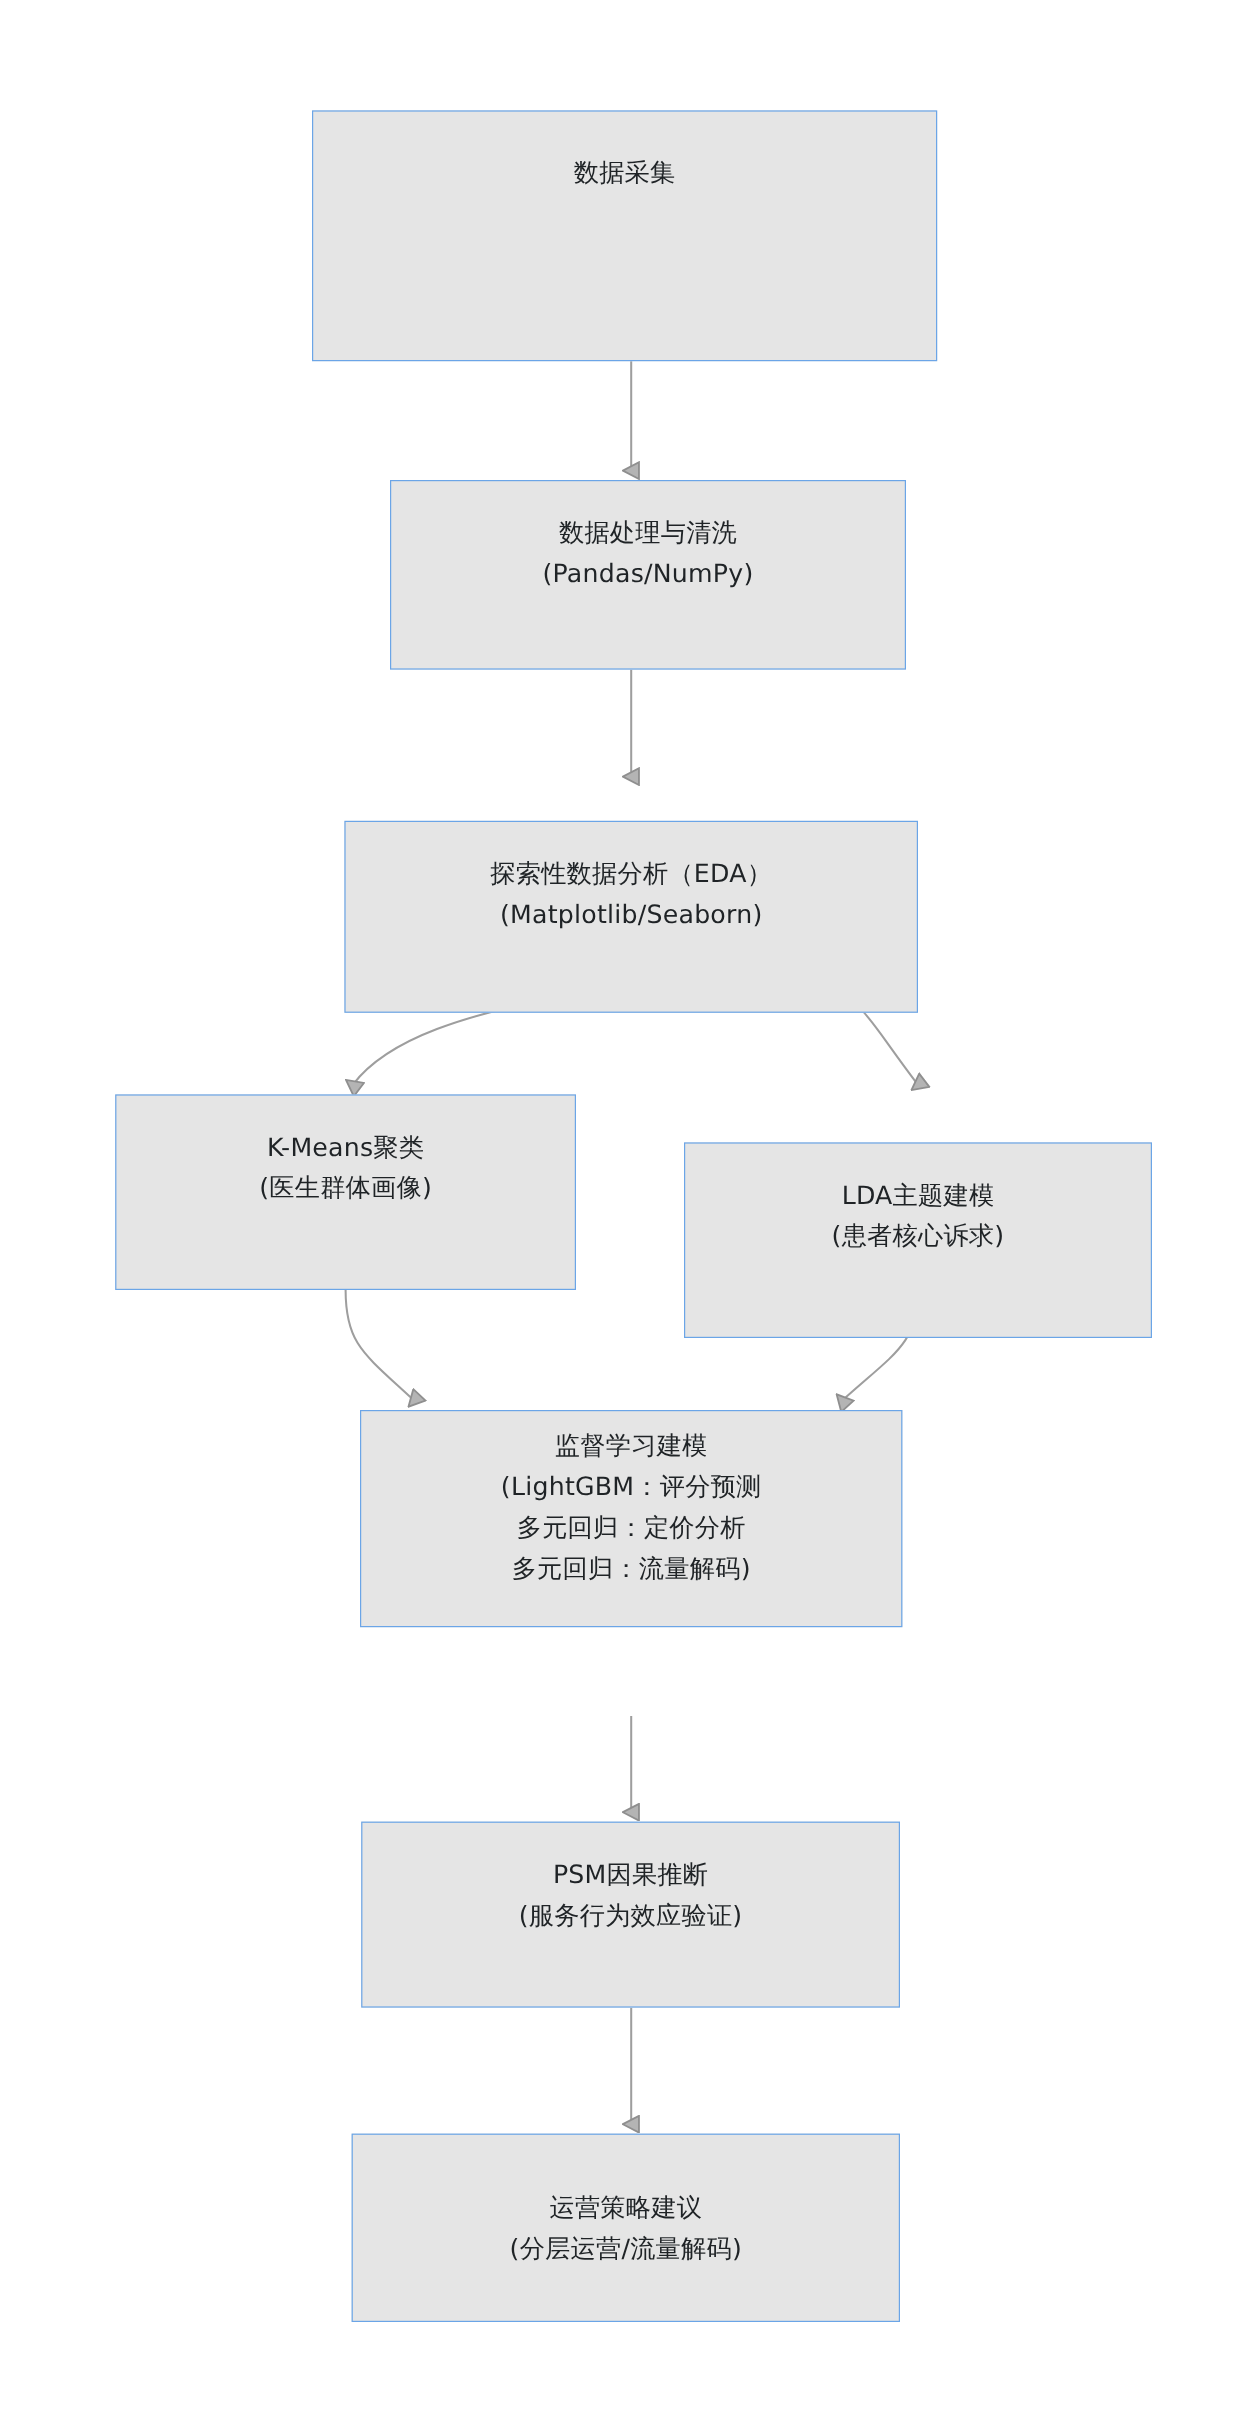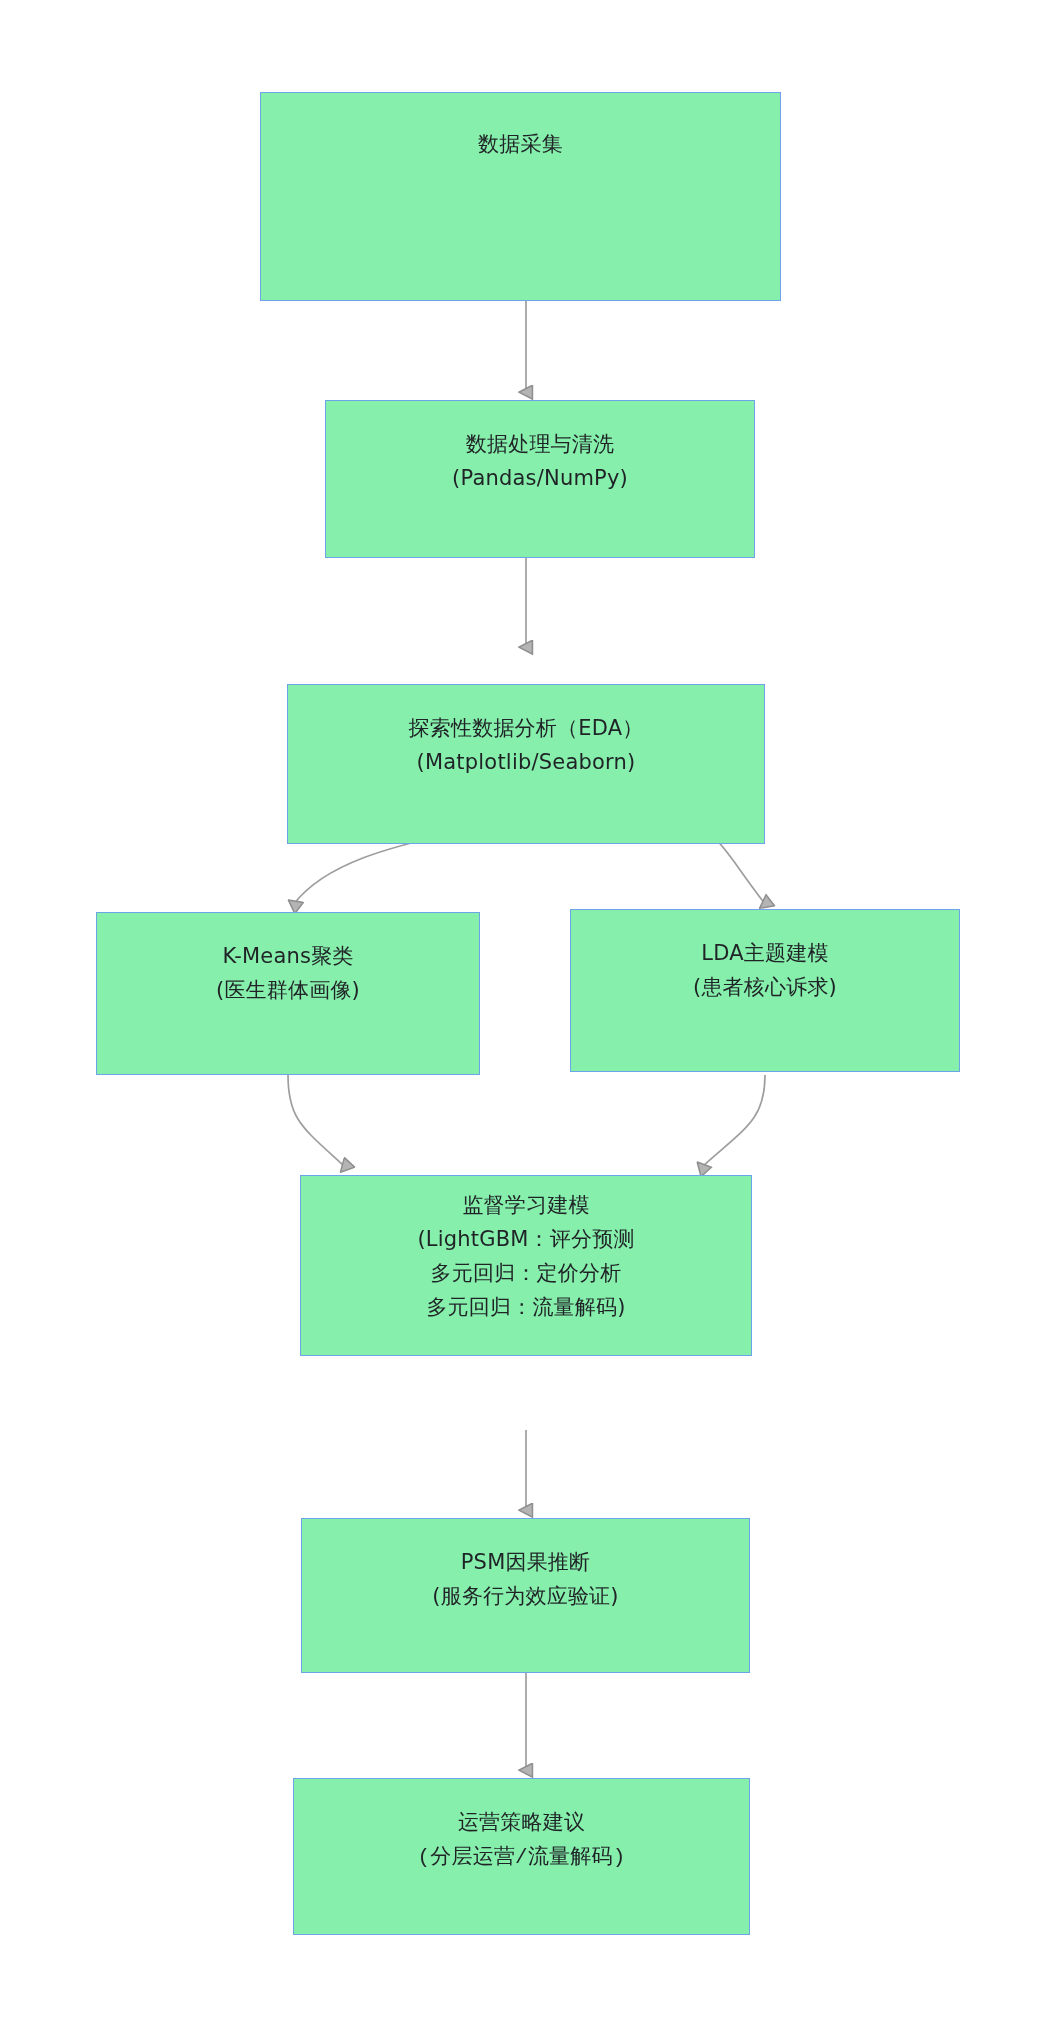--- a/index.html
+++ b/index.html
@@ -5,21 +5,21 @@
   html,body{margin:0;padding:0;background:#ffffff;}
   body{
     width:1044px;height:2028px;position:relative;overflow:hidden;
     font-family:"DejaVu Sans","Liberation Sans",sans-serif;
   }
   #flow{position:absolute;left:0;top:0;width:1044px;height:2028px;}
   .edge-layer{position:absolute;left:0;top:0;width:1044px;height:2028px;pointer-events:none;}
   .node{
     position:absolute;
     box-sizing:border-box;
-    background:#86efac;
+    background:#e5e5e5;
     border:1.6px solid #6ba5e7;
     display:flex;
     flex-direction:column;
     align-items:center;
     color:#1f2326;
     text-align:center;
   }
   .node .lines{
     width:100%;
     display:flex;flex-direction:column;align-items:center;
@@ -29,24 +29,24 @@
     display:block;
     white-space:nowrap;
     font-size:21px;
     letter-spacing:0.2px;
   }
   
   #n1{left:260px;top:92px;width:521px;height:209px;padding-top:34px;}
   #n2{left:325px;top:400px;width:430px;height:158px;padding-top:26px;}
   #n3{left:287px;top:655px;width:478px;height:160px;padding-top:26px;margin-top:29px;}
   #n4{left:96px;top:912px;width:384px;height:163px;padding-top:26px;}
-  #n5{left:570px;top:909px;width:390px;height:163px;padding-top:26px;}
+  #n5{left:570px;top:952px;width:390px;height:163px;padding-top:26px;}
   #n6{left:300px;top:1175px;width:452px;height:181px;padding-top:12px;}
   #n7{left:301px;top:1518px;width:449px;height:155px;padding-top:26px;align-items:center;}
-  #n8{left:293px;top:1778px;width:457px;height:157px;padding-top:28px;font-family:Liberation Mono, monospace;}
+  #n8{left:293px;top:1778px;width:457px;height:157px;padding-top:44px;}
 </style>
 </head>
 <body>
 
 <div id="flow">
 
   <svg class="edge-layer" viewBox="0 0 1044 2028" width="1044" height="2028" xmlns="http://www.w3.org/2000/svg">
     <defs>
       <marker id="arrowhead" markerWidth="9" markerHeight="9" refX="4.4" refY="4.5" orient="auto" markerUnits="strokeWidth">
         <path d="M0.4,0.7 L8.6,0.7 L4.5,8.6 Z" fill="#b4b4b4" stroke="#8f8f8f" stroke-width="0.9"></path>

